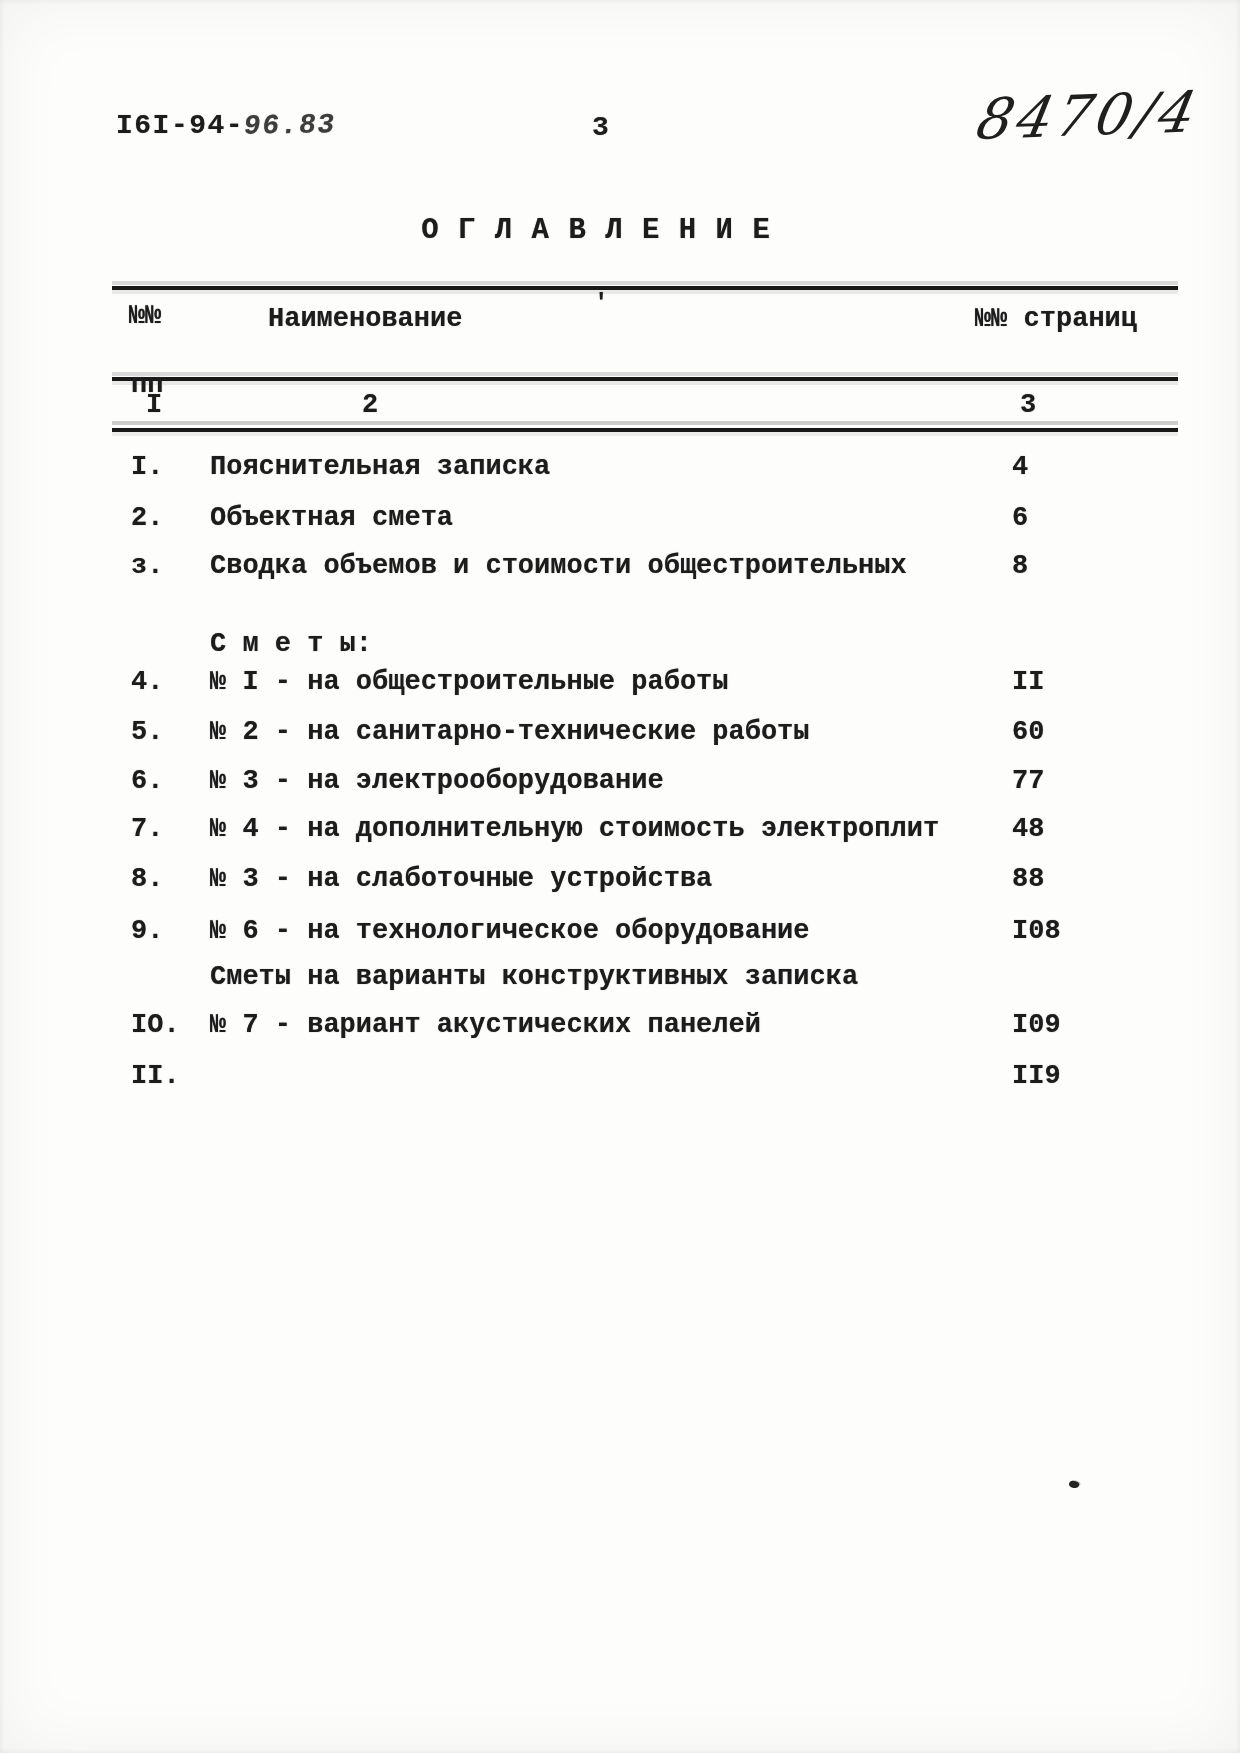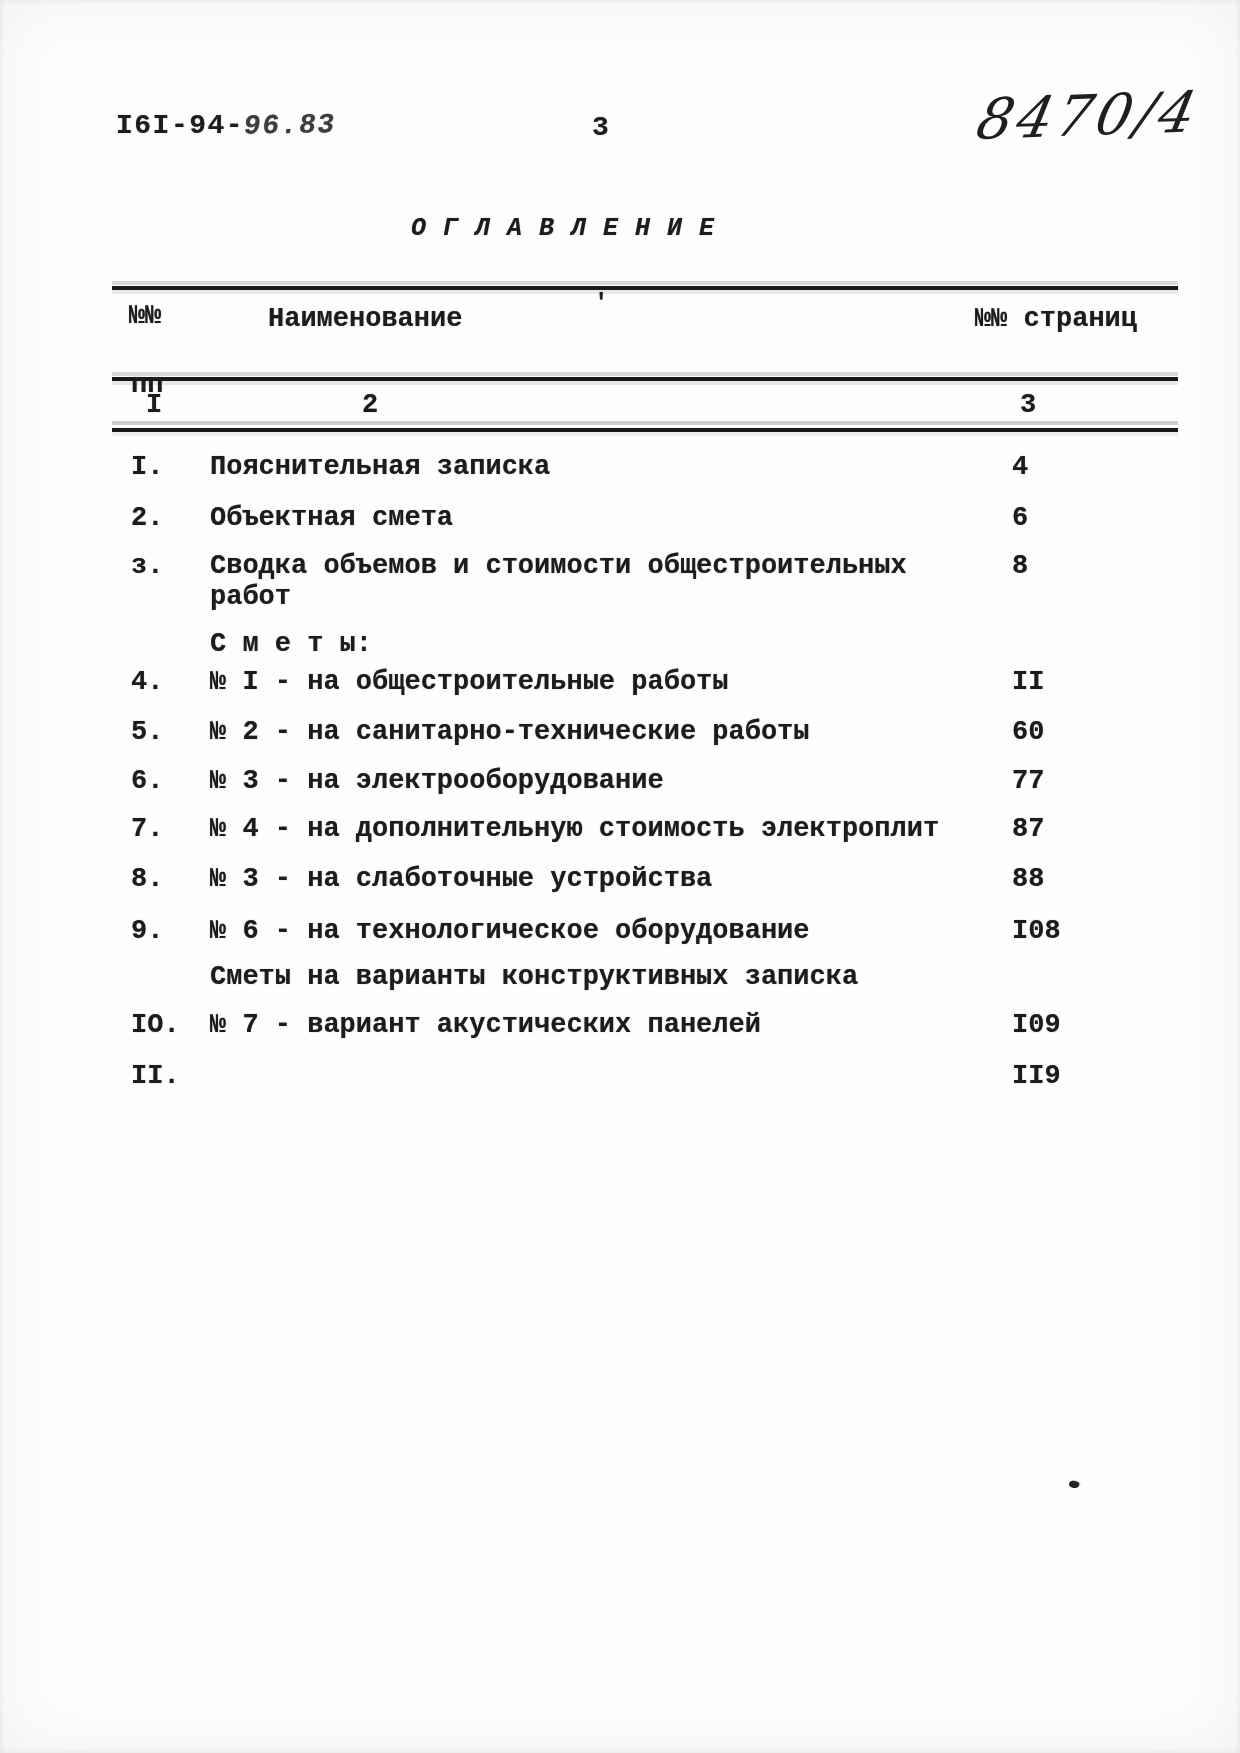--- a/index.html
+++ b/index.html
@@ -26,21 +26,21 @@
     font-size:56px; line-height:1;
     font-family:"DejaVu Serif","Liberation Serif",serif;
     font-style:italic; font-weight:400;
     transform:rotate(-2deg) skewX(-14deg);
     letter-spacing:4px;
     color:#1f1f1f;
     text-shadow:none;
   }
 
   
-  .title { left:563px; top:214px; transform:translateX(-50%); font-size:25px; letter-spacing:1px;font-style:italic; }
+  .title { left:596px; top:214px; transform:translateX(-50%); font-size:29px; letter-spacing:1px; }
 
   
   .rule {
     position:absolute; left:112px; width:1066px; height:4px;
     background:#181818;
     box-shadow: 0 -5px 0 rgba(115,115,115,0.26), 0 4px 0 rgba(140,140,140,0.18);
   }
   .rule-a { top:286px; }
   .rule-b { top:377px; }
   .rule-c { top:428px; box-shadow: 0 -7px 0 rgba(110,110,110,0.33), 0 4px 0 rgba(140,140,140,0.15); }
@@ -109,21 +109,21 @@
   </div>
 
   <div class="row" style="top:503px">
     <span class="c-num">2.</span>
     <span class="c-text">Объектная смета</span>
     <span class="c-page">6</span>
   </div>
 
   <div class="row" style="top:551px">
     <span class="c-num">з.</span>
-    <span class="c-text"><span>Сводка объемов и стоимости общестроительных</span><span class="l2">работ</span></span>
+    <span class="c-text"><span>Сводка объемов и стоимости общестроительных</span></span>
     <span class="c-page">8</span>
   </div>
 
   <div class="row" style="top:629px">
     <span class="c-text">С м е т ы:</span>
   </div>
 
   <div class="row" style="top:667px">
     <span class="c-num">4.</span>
     <span class="c-text">№ I - на общестроительные работы</span>
@@ -138,21 +138,21 @@
 
   <div class="row" style="top:766px">
     <span class="c-num">6.</span>
     <span class="c-text">№ 3 - на электрооборудование</span>
     <span class="c-page">77</span>
   </div>
 
   <div class="row" style="top:814px">
     <span class="c-num">7.</span>
     <span class="c-text">№ 4 - на дополнительную стоимость электроплит</span>
-    <span class="c-page">87</span>
+    <span class="c-page">48</span>
   </div>
 
   <div class="row" style="top:864px">
     <span class="c-num">8.</span>
     <span class="c-text">№ 3 - на слаботочные устройства</span>
     <span class="c-page">88</span>
   </div>
 
   <div class="row" style="top:916px">
     <span class="c-num">9.</span>

